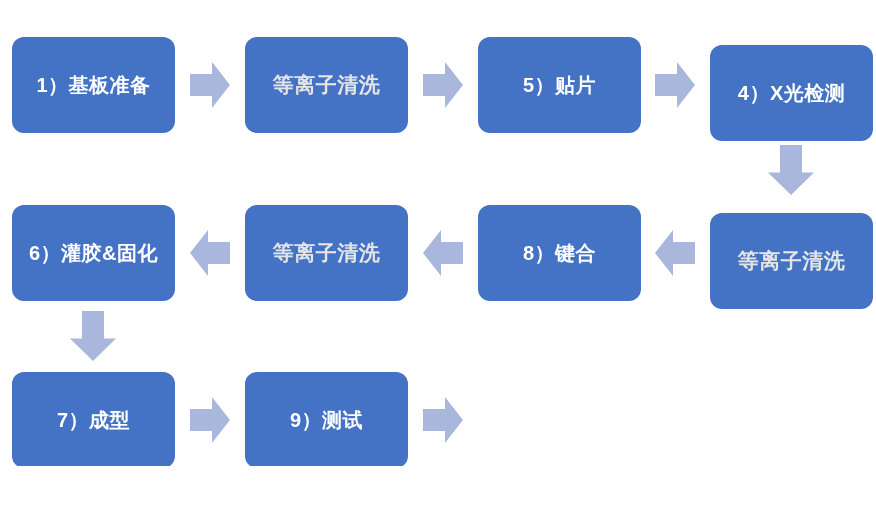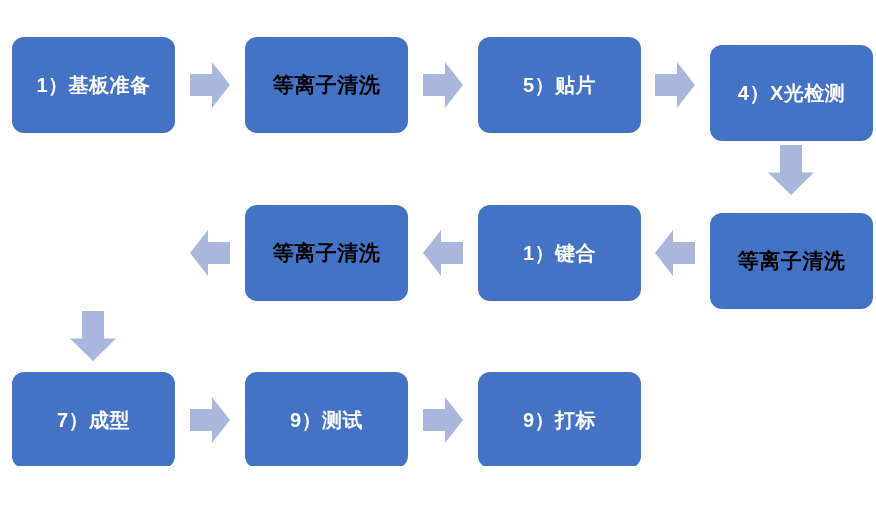--- a/index.html
+++ b/index.html
@@ -21,21 +21,21 @@
     display: flex;
     align-items: center;
     justify-content: center;
     text-align: center;
     color: #ffffff;
     font-weight: bold;
     font-size: 20px;
     letter-spacing: 0.5px;
     line-height: 1.2;
   }
-  .node.hl { color: #000000; font-size: 21px; }
+  .node.hl { color: #e5e5e5; font-size: 21px; }
   
   .c0 { left: 12px; }
   .c1 { left: 245px; }
   .c2 { left: 478px; }
   .c3 { left: 710px; margin-top: 8px; }
   
   .r0 { top: 37px; }
   .r1 { top: 205px; }
   .r2 { top: 372px; }
   
@@ -79,40 +79,40 @@
   <div class="node r0 c2">
     <span>5）贴片</span>
   </div>
   <div class="arrow right ar0 g2"></div>
   <div class="node r0 c3">
     <span>4）X光检测</span>
   </div>
 
   <div class="arrow down d0"></div>
 
+  <div class="node r1 c0">
+    <span>6）灌胶&amp;固化</span>
+  </div>
   <div class="arrow left ar1 g0"></div>
   <div class="node hl r1 c1">
     <span>等离子清洗</span>
   </div>
   <div class="arrow left ar1 g1"></div>
   <div class="node r1 c2">
-    <span>1）键合</span>
+    <span>8）键合</span>
   </div>
   <div class="arrow left ar1 g2"></div>
   <div class="node hl r1 c3">
     <span>等离子清洗</span>
   </div>
 
   <div class="arrow down d1"></div>
 
   <div class="node r2 c0">
     <span>7）成型</span>
   </div>
   <div class="arrow right ar2 g0"></div>
   <div class="node r2 c1">
     <span>9）测试</span>
   </div>
   <div class="arrow right ar2 g1"></div>
-  <div class="node r2 c2">
-    <span>9）打标</span>
-  </div>
 
 </div>
 
 </body></html>

